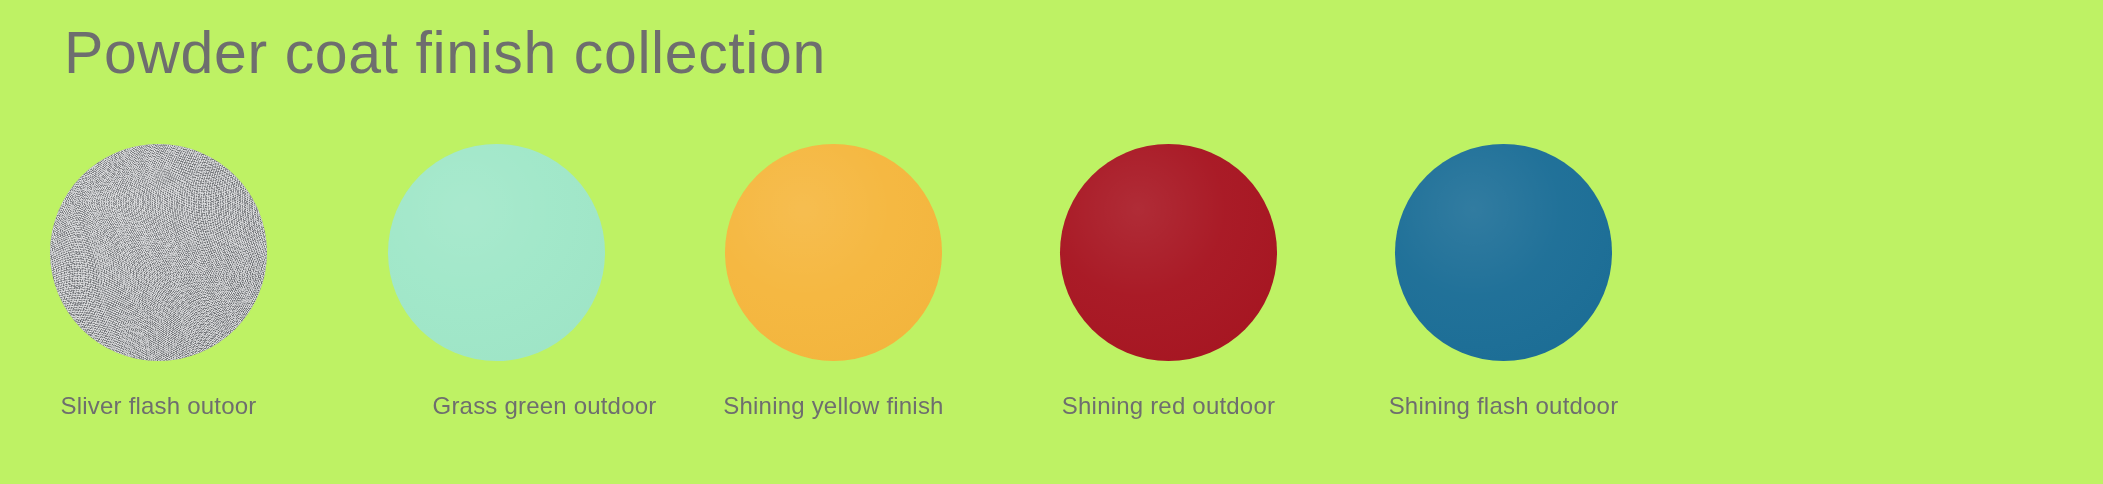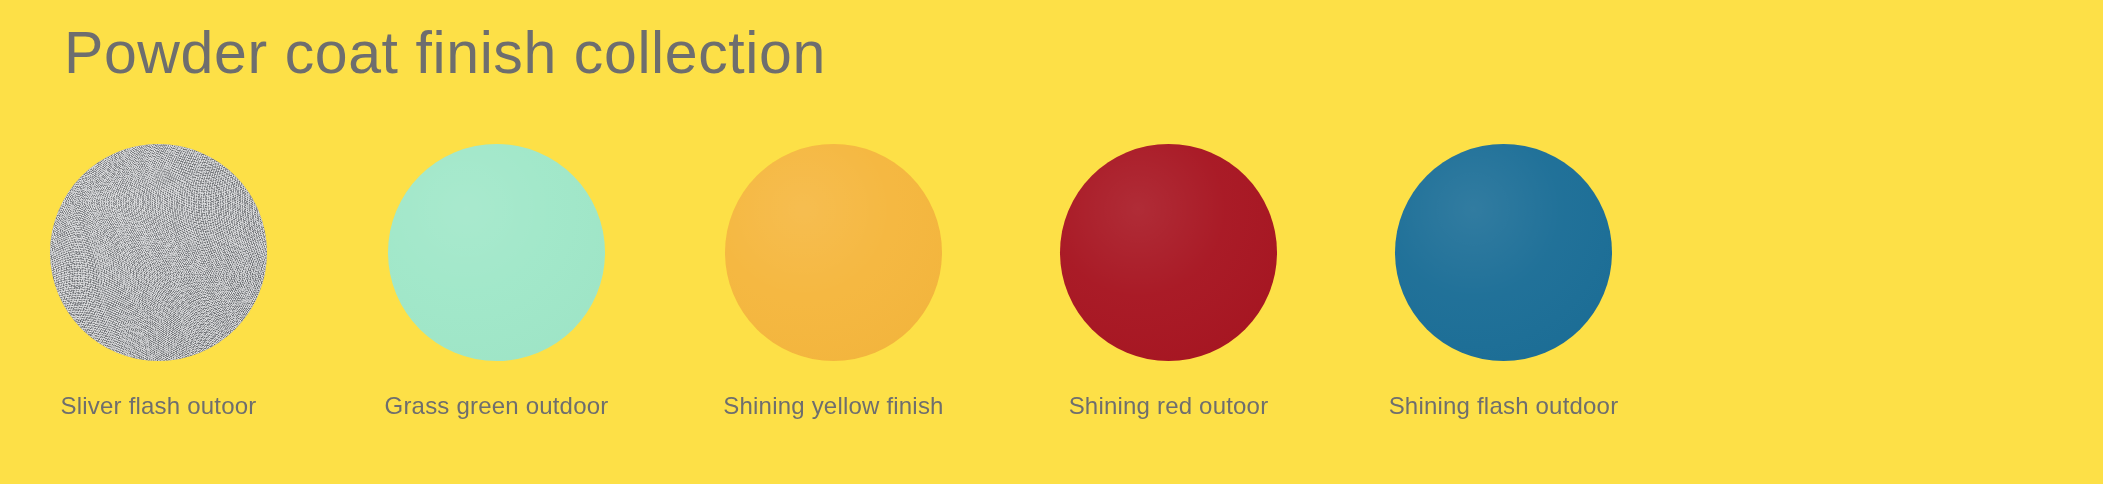--- a/index.html
+++ b/index.html
@@ -79,53 +79,53 @@
     font-weight: 300;
     letter-spacing: 0.2px;
     color: #6e6e6e;
     white-space: nowrap;
     line-height: 1.2;
   }
 </style>
 </head>
 <body>
 
-<div id="page" style="background-color: #fde047;">
+<div id="page" style="background-color: #bef264;">
 
   <div id="page-title" style="color: rgb(110, 110, 110);">Powder coat finish collection</div>
 
   <div id="swatch-row">
 
     <div class="swatch-item" style="left:0px;">
       <div class="swatch-circle" style="background-color: rgb(168, 170, 173);">
         <div class="swatch-texture tex-metallic"></div>
         <div class="swatch-texture tex-gloss"></div>
       </div>
       <div class="swatch-label" style="color: rgb(110, 110, 110);">Sliver flash outoor</div>
     </div>
 
     <div class="swatch-item" style="left:338px;">
       <div class="swatch-circle" style="background-color: rgb(159, 231, 200);">
         <div class="swatch-texture tex-gloss"></div>
       </div>
-      <div class="swatch-label" style="color: rgb(110, 110, 110);">Grass green outdoor</div>
+      <div class="swatch-label" style="color: rgb(110, 110, 110); margin-left: 48px;">Grass green outdoor</div>
     </div>
 
     <div class="swatch-item" style="left:675px;">
       <div class="swatch-circle" style="background-color: rgb(245, 182, 60);">
         <div class="swatch-texture tex-gloss"></div>
       </div>
       <div class="swatch-label" style="color: rgb(110, 110, 110);">Shining yellow finish</div>
     </div>
 
     <div class="swatch-item" style="left:1010px;">
       <div class="swatch-circle" style="background-color: rgb(167, 20, 32);">
         <div class="swatch-texture tex-gloss"></div>
       </div>
-      <div class="swatch-label" style="color: rgb(110, 110, 110);">Shining red outoor</div>
+      <div class="swatch-label" style="color: rgb(110, 110, 110);">Shining red outdoor</div>
     </div>
 
     <div class="swatch-item" style="left:1345px;">
       <div class="swatch-circle" style="background-color: rgb(26, 109, 150);">
         <div class="swatch-texture tex-gloss"></div>
       </div>
       <div class="swatch-label" style="color: rgb(110, 110, 110);">Shining flash outdoor</div>
     </div>
 
   </div>

